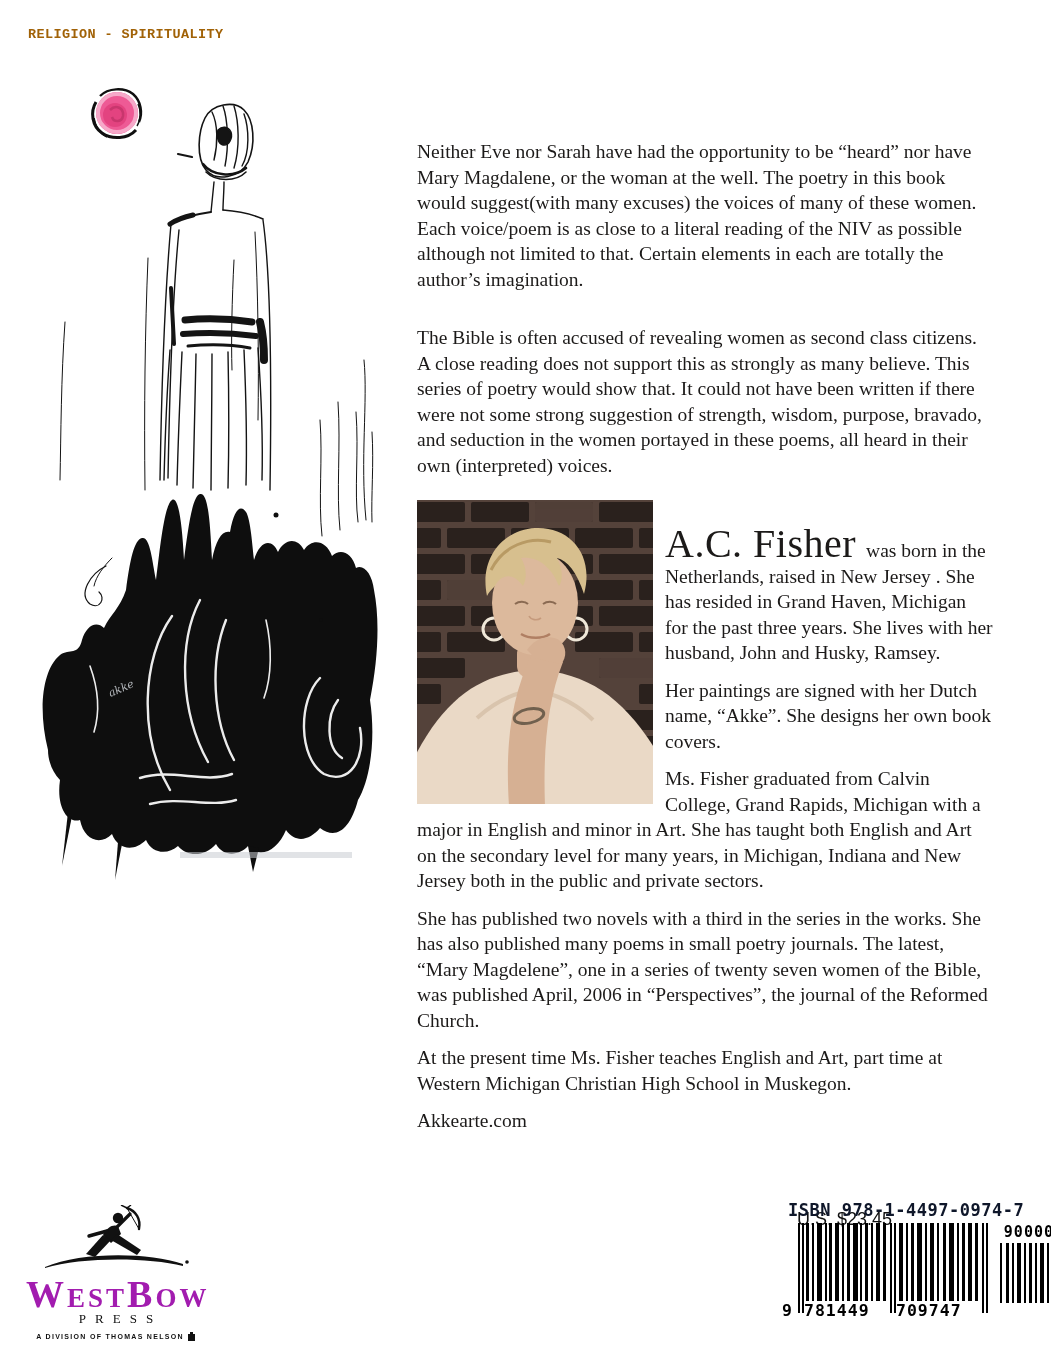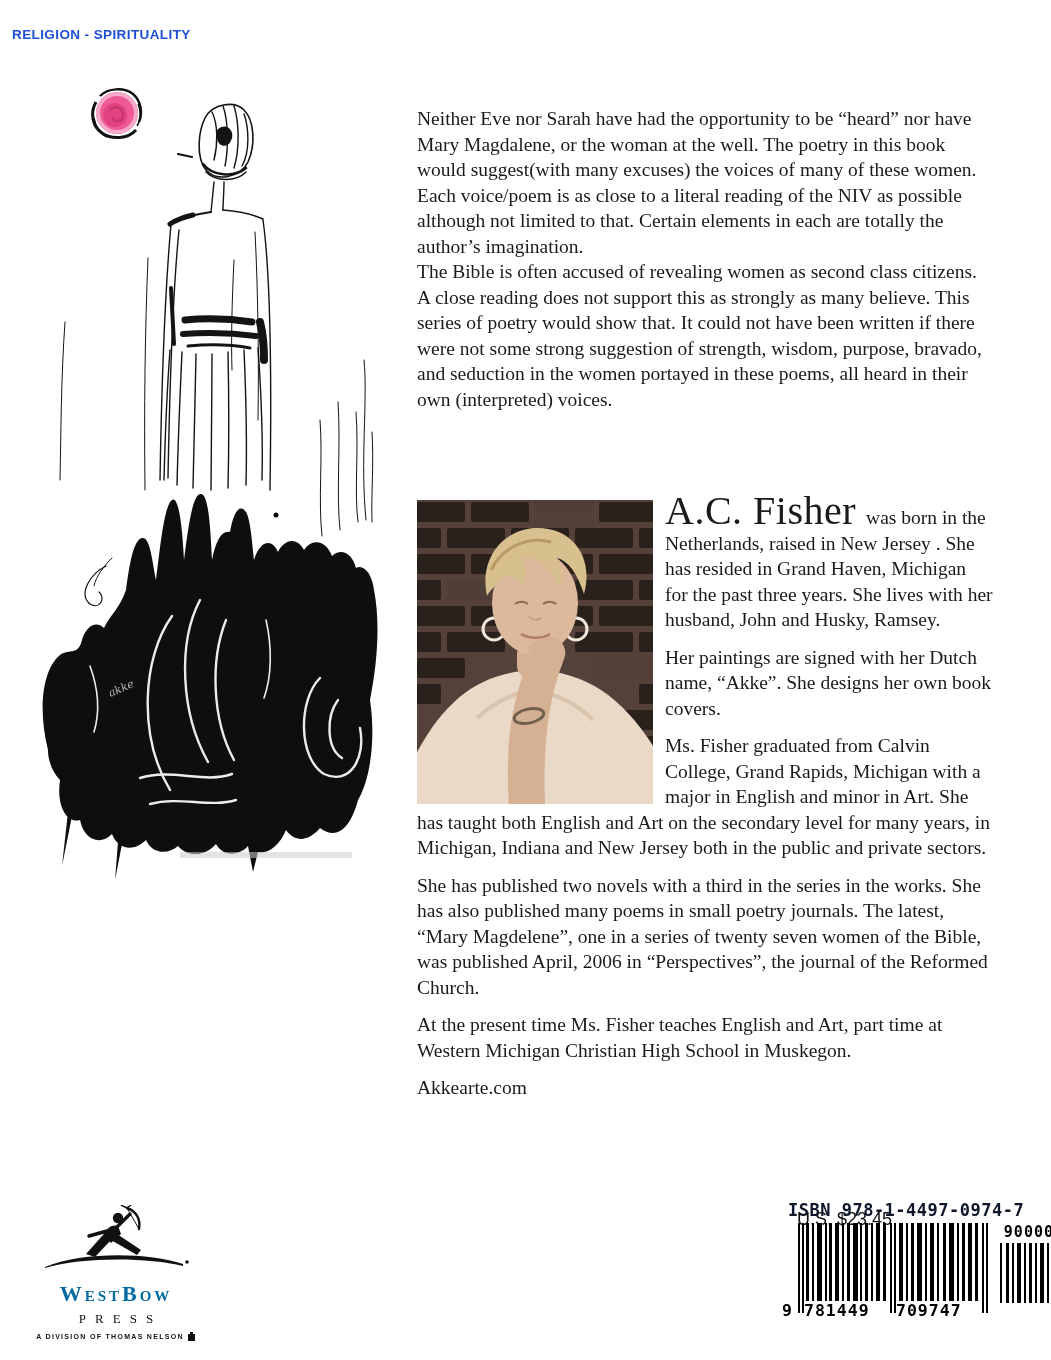--- a/index.html
+++ b/index.html
@@ -1,37 +1,37 @@
 <!DOCTYPE html>
 <html><head>
 <meta charset="utf-8">
 <style>
   * { margin:0; padding:0; box-sizing:border-box; }
   html,body { width:1051px; height:1360px; background:#ffffff; overflow:hidden; }
   body { position:relative; font-family:"Liberation Serif", serif; color:#1c1a19; }
 
   .category {
-    position:absolute; left:12px; top:27px;
-    font-family:Liberation Sans, sans-serif;
-    font-size:13.5px; font-weight:600; letter-spacing:.4px; color:#1d4ed8;
+    position:absolute; left:28px; top:27px;
+    font-family:Liberation Mono, monospace;
+    font-size:13.5px; font-weight:600; letter-spacing:.4px; color:#a16207;
   }
 
   
   .art { position:absolute; left:20px; top:60px; width:380px; height:820px; }
   .art svg { display:block; width:100%; height:100%; }
   .art-signature {
     position:absolute; left:88px; top:622px;
     font-family:"DejaVu Serif", serif; font-style:italic;
     font-size:11px; color:#cfd3d8; transform:rotate(-24deg); opacity:.85;
   }
 
   
   .synopsis { position:absolute; left:417px; top:106px; width:576px; }
   .synopsis p, .author-block p {
-    font-size:19.5px; line-height:25.5px; color:#1c1a19;
+    font-size:19.5px; line-height:25.5px; color:#1c1a19;margin-top:33px;
   }
   .synopsis p + p { }
 
   .author-block { position:absolute; left:417px; top:498px; width:576px; }
   .author-photo { float:left; width:236px; height:304px; margin:2px 12px 2px 0; }
   .author-photo svg { display:block; width:100%; height:100%; }
   .author-block p + p { margin-top:12px; }
   .author-name { font-size:40px; letter-spacing:.5px; margin-right:10px; }
 
   
@@ -58,22 +58,22 @@
   .supp-text {
     font-family:"DejaVu Sans Mono", monospace; font-size:15px; font-weight:bold;
     text-align:right; letter-spacing:1px; color:#000;
   }
   .supp svg { display:block; margin-top:2px; }
 
   
   .westbow { position:absolute; left:26px; top:1205px; width:180px; text-align:center; }
   .wb-mark { display:block; margin:0 auto; }
   .wb-name {
-    font-variant:small-caps; font-weight:600; font-size:22px; line-height:30px;
-    letter-spacing:3px; color:#0369a1; margin-top:2px;
+    font-variant:small-caps; font-weight:600; font-size:38px; line-height:30px;
+    letter-spacing:3px; color:#a21caf; margin-top:2px;
   }
   .wb-press {
     font-size:13px; letter-spacing:9px; text-indent:9px; color:#111; margin-top:2px;
     font-weight:400;
   }
   .wb-division {
     margin-top:4px; font-family:"Liberation Sans", sans-serif;
     font-size:7px; font-weight:bold; letter-spacing:1.3px; color:#111;
     display:flex; align-items:center; justify-content:center; gap:3px;
   }

